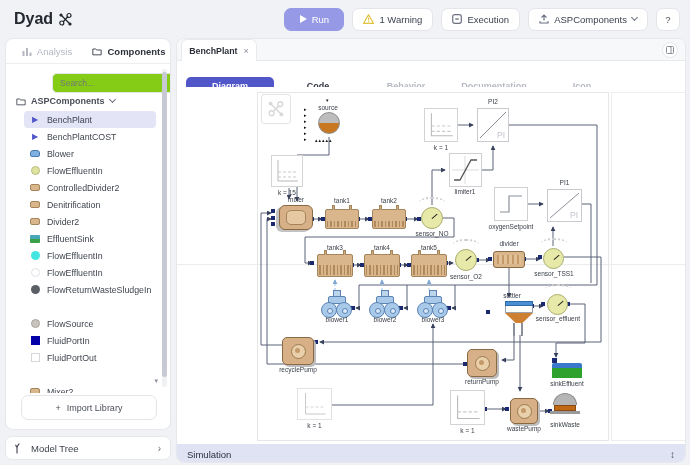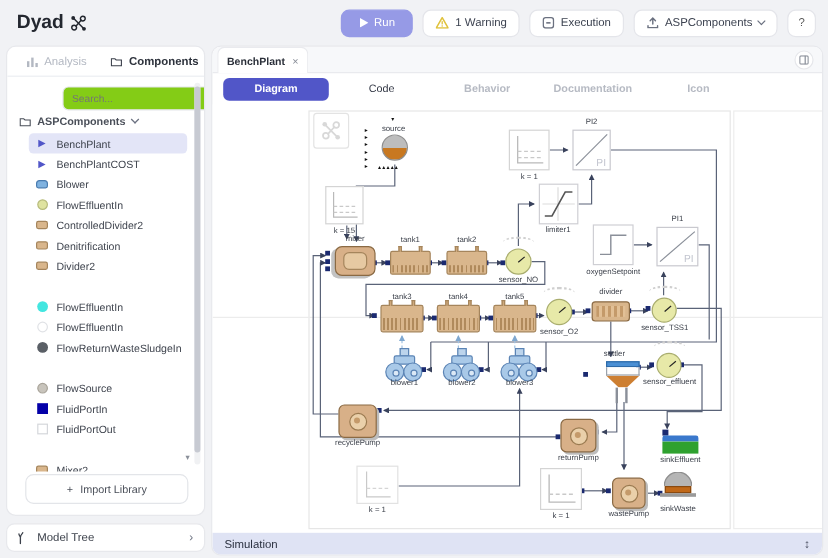--- a/index.html
+++ b/index.html
@@ -43,23 +43,23 @@
   .hint { position:absolute; right:12px; top:338px; font-size:7px; color:#8a8f99; }
   .import { position:absolute; left:15px; top:356px; width:136px; height:25px; border:1px solid #e3e5e9; border-radius:7px; background:#fff; font-size:9px; color:#4a4f59; display:flex; align-items:center; justify-content:center; gap:6px; cursor:pointer; }
   .mtree { position:absolute; left:5px; top:436px; width:166px; height:24px; background:#fff; border:1px solid #e7e8ec; border-radius:7px; display:flex; align-items:center; padding:0 9px; gap:6px; font-size:9.5px; color:#3c414b; }
   .mtree .gt { margin-left:auto; color:#6b7180; font-size:10px; }
   
   .main { position:absolute; left:176px; top:38px; width:510px; height:425px; background:#fff; border:1px solid #e7e8ec; border-radius:8px; overflow:hidden; }
   .docbar { height:22px; background:#f7f8fa; border-bottom:1px solid #e9eaee; position:relative; }
   .doctab { position:absolute; left:4px; top:0; height:22px; width:76px; background:#fff; border:1px solid #e9eaee; border-bottom:none; border-radius:6px 6px 0 0; display:flex; align-items:center; justify-content:center; gap:6px; font-size:8.8px; font-weight:700; color:#2b303a; cursor:pointer; }
   .doctab .x { color:#8a8f99; font-weight:400; font-size:9px; cursor:pointer; }
   .panelbtn { position:absolute; right:7px; top:3px; width:16px; height:16px; border:1px solid #e6e7eb; border-radius:50%; background:#fff; display:flex; align-items:center; justify-content:center; cursor:pointer; }
-  .vtabs { height:26px; display:flex; align-items:center; padding-left:9px; gap:0; }
+  .vtabs { height:26px; display:flex; align-items:center; padding-left:9px; gap:0;margin-top:12px; }
   .vtab { width:88px; text-align:center; font-size:9px; color:#b6bac3; cursor:pointer;font-weight:bold; }
-  .vtab.code { color:#343946; font-weight:400; }
+  .vtab.code { color:#343946; font-weight:700; }
   .vtab.on { background:#5156c8; color:#fff; border-radius:5px; height:19px; line-height:19px; font-weight:600; }
   .canvas { position:absolute; left:0; top:48px; width:508px; height:357px; background:#fff; overflow:hidden; }
   .simbar { position:absolute; left:0; top:405px; width:508px; height:20px; background:#dfe3f4; display:flex; align-items:center; padding:0 10px; font-size:9.5px; color:#2b3140; }
   .simbar .rs { margin-left:auto; color:#4a4f60; font-size:10px; }
   
   .pageline { position:absolute; border:1px solid #e6e6e6; }
   .wm { position:absolute; left:84px; top:7px; width:30px; height:30px; border:1px solid #e3e3e3; border-radius:3px; background:#fff; display:flex; align-items:center; justify-content:center; }
   .dlabel { position:absolute; font-size:6.5px; color:#383d47; text-align:center; white-space:nowrap; }
   .kblock { position:absolute; background:#fff; border:1px solid #d4d4d4; }
   .kblock.faint { border-color:#e2e2e2; }
@@ -215,20 +215,26 @@
         <span class="ii">
           <span class="ic-tan"></span>
         </span>
         <span>Denitrification</span>
       </div>
     <div class="item" style="top:120px">
         <span class="ii">
           <span class="ic-tan"></span>
         </span>
         <span>Divider2</span>
+      </div>
+    <div class="item" style="top:137px">
+        <span class="ii">
+          <span class="ic-sink"></span>
+        </span>
+        <span>EffluentSink</span>
       </div>
     <div class="item" style="top:154px">
         <span class="ii">
           <span class="c ic-cyan"></span>
         </span>
         <span>FlowEffluentIn</span>
       </div>
     <div class="item" style="top:171px">
         <span class="ii">
           <span class="c ic-ring"></span>

